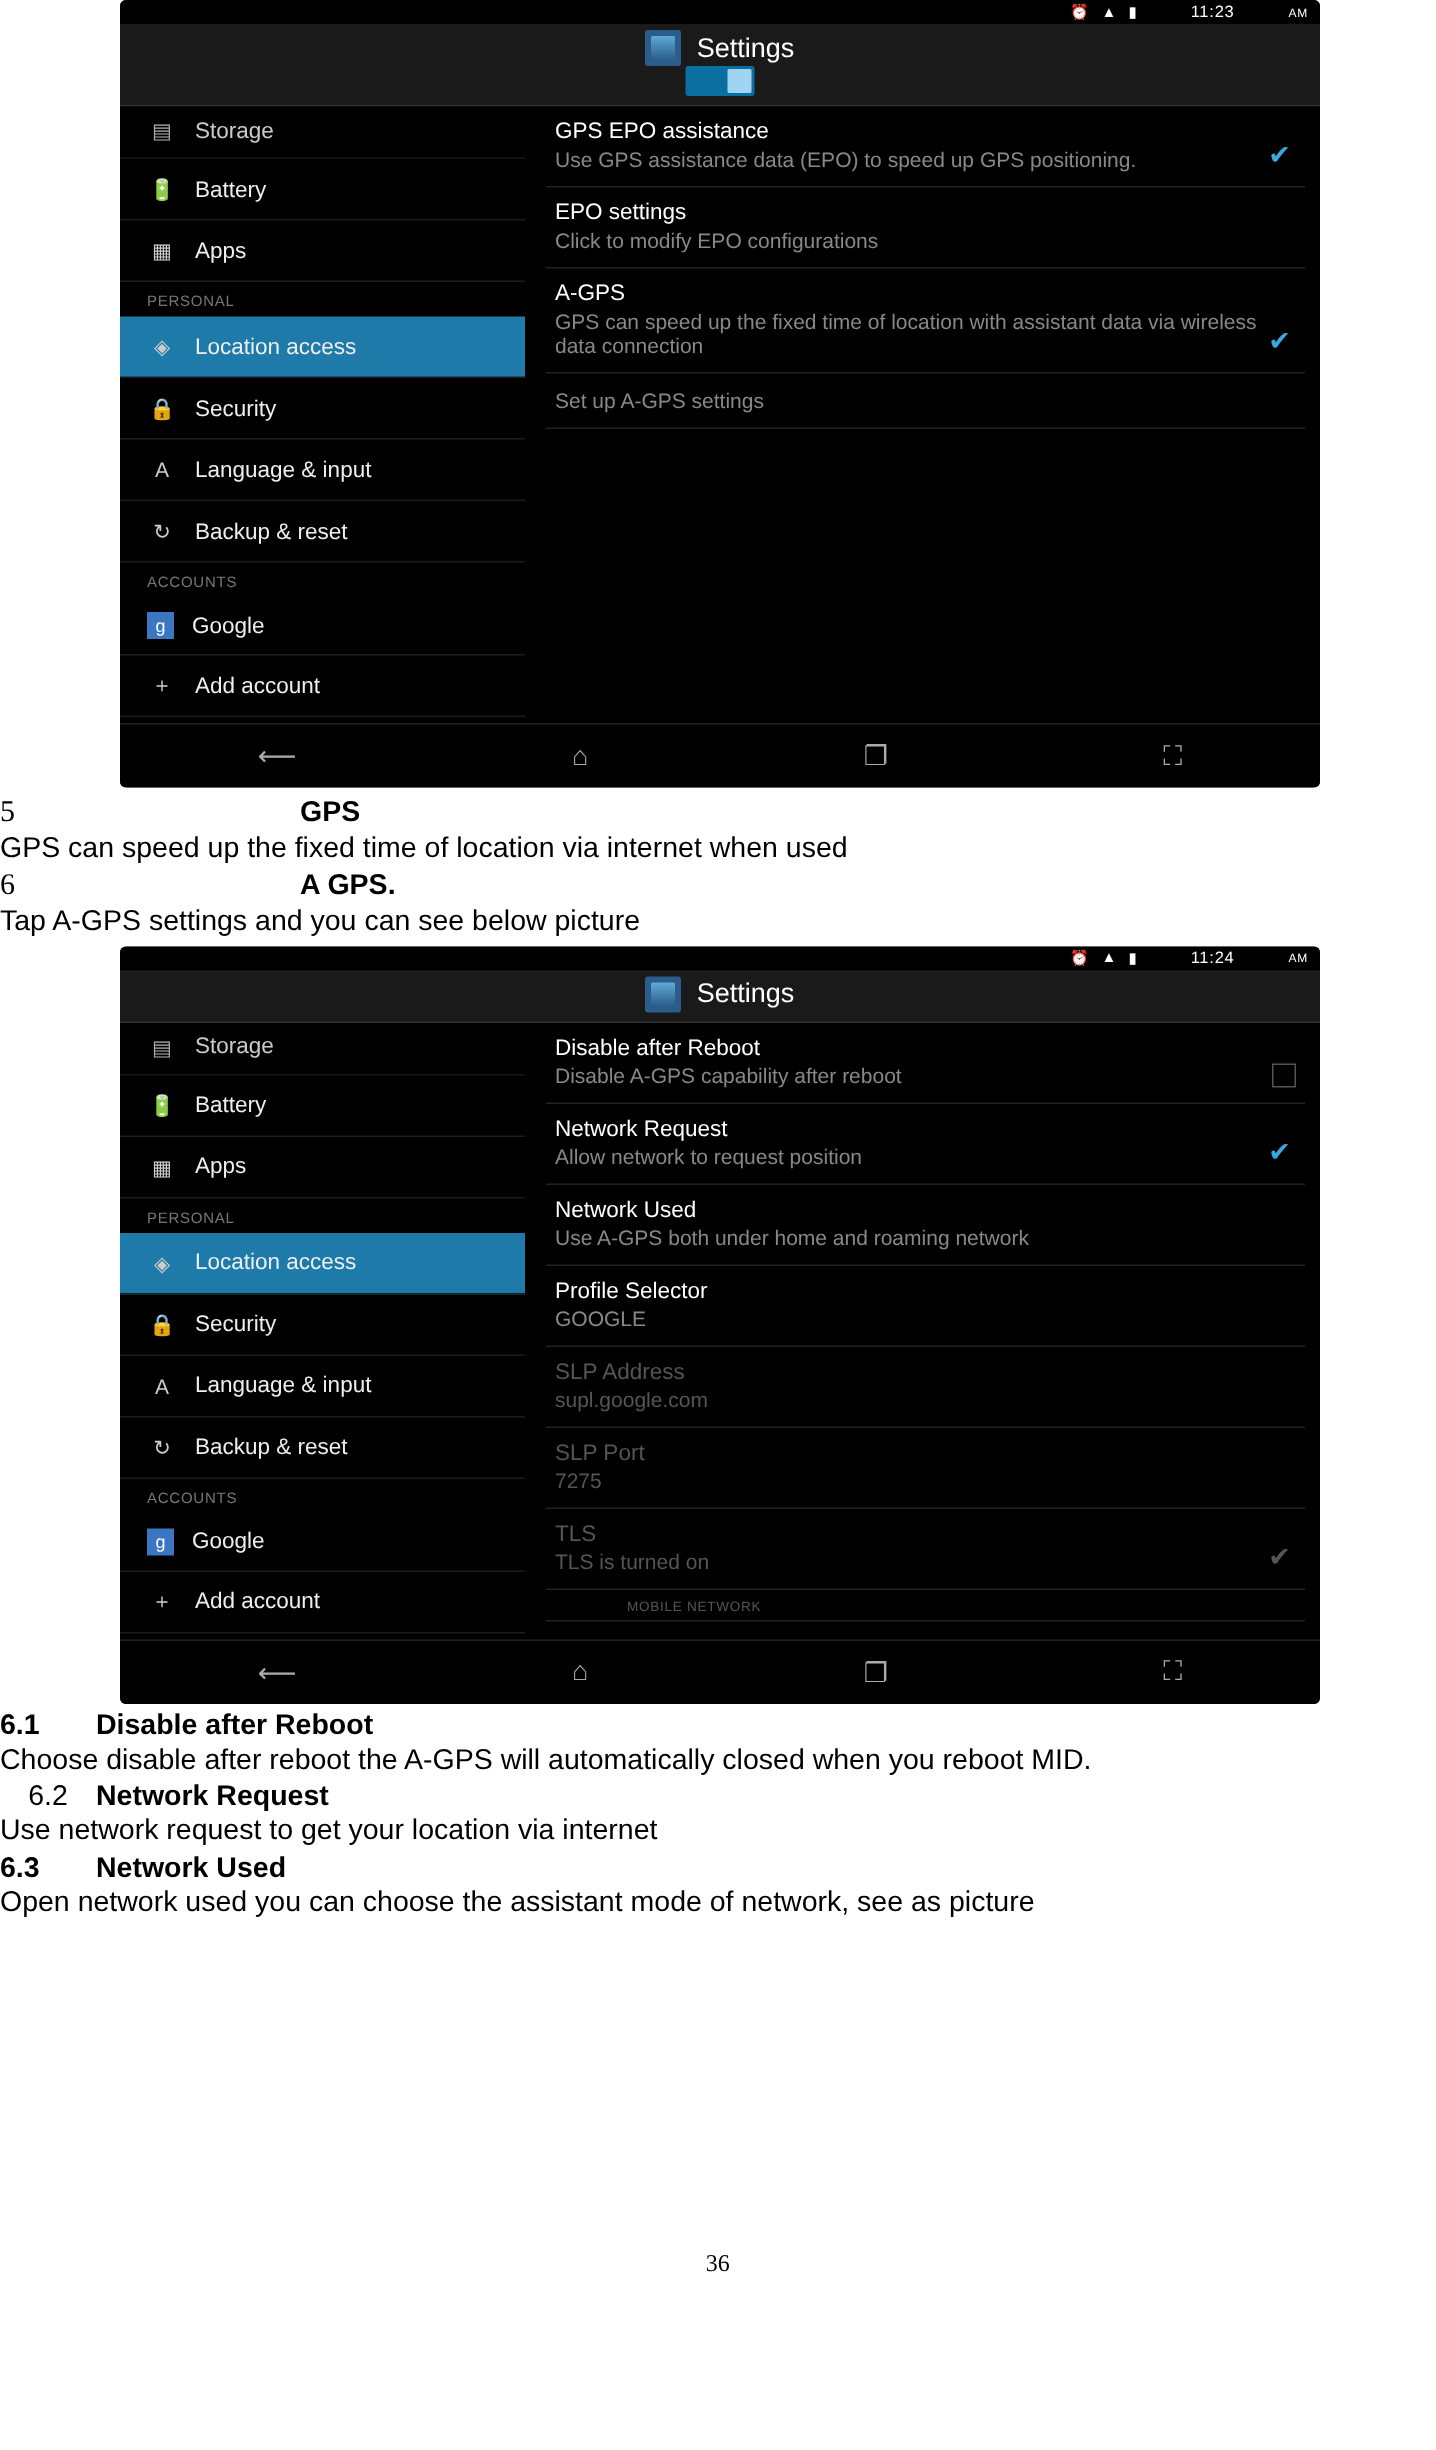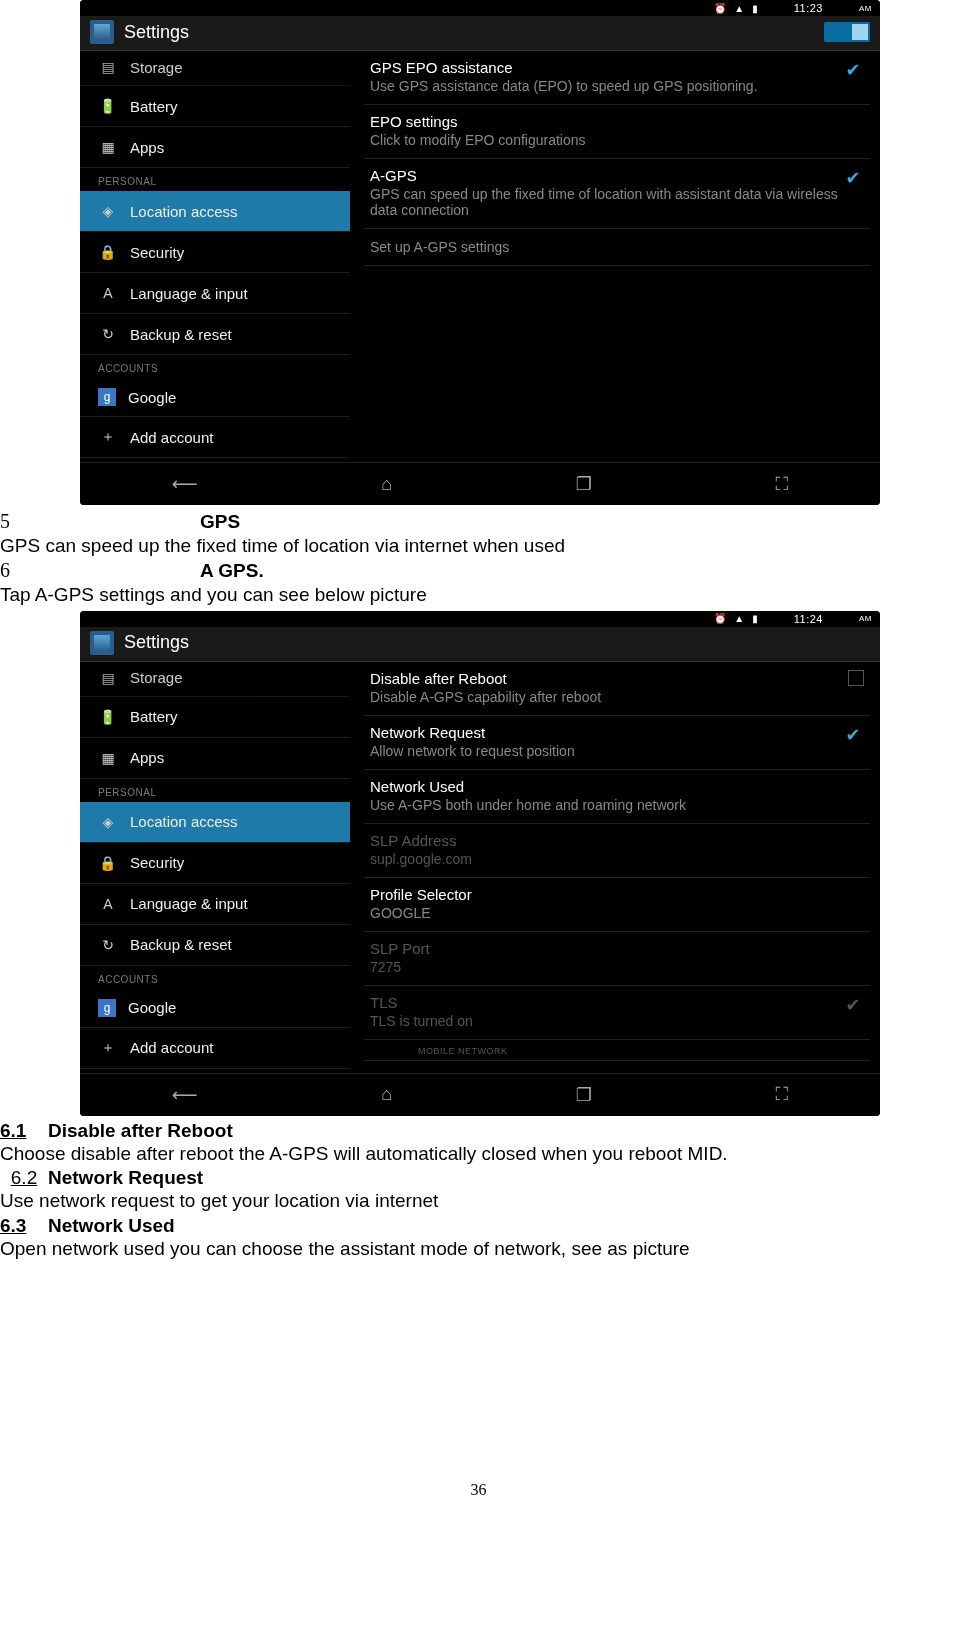--- a/index.html
+++ b/index.html
@@ -2,50 +2,50 @@
 <html><head>
 <meta charset="utf-8">
 <style>
   * { box-sizing: border-box; margin: 0; padding: 0; }
   body { width: 957px; background: #fff; font-family: Arial, sans-serif; font-size: 19px; color: #000; }
   .page { padding: 0 0 40px 0; }
   .screenshot { width: 800px; margin: 0 0 4px 80px; background: #111; color: #fff; border-radius: 4px; overflow: hidden; }
   .statusbar { display: flex; justify-content: flex-end; align-items: center; gap: 8px; padding: 2px 8px; font-size: 11px; background: #000; }
   .statusbar .t { letter-spacing: .5px; margin-left: 28px; }
   .sb-icon { font-size: 10px; }
-  .apphead { display: flex; align-items: center; justify-content: space-between; padding: 4px 10px 6px 10px; background: #1a1a1a; border-bottom: 1px solid #333; }
+  .apphead { display: flex; align-items: center; justify-content: space-between; padding: 4px 10px 6px 10px; background: #1a1a1a; border-bottom: 1px solid #333; flex-direction: column; }
   .apphead-left { display: flex; align-items: center; gap: 10px; }
   .sett-icon { width: 24px; height: 24px; background: #2a5d8a; border-radius: 2px; position: relative; }
   .sett-icon::before { content:""; position:absolute; inset:4px; background:linear-gradient(#5fa9d6,#2a5d8a); border-radius:1px;}
   .app-title { font-size: 18px; }
   .toggle { width: 46px; height: 20px; background: #0a6ea0; border-radius: 2px; position: relative; }
   .toggle::after { content:""; position:absolute; right:2px; top:2px; width:16px; height:16px; background:#9fd5f0; border-radius:1px;}
   .screen-body { display: flex; background: #000; }
   .sidebar { width: 270px; padding: 4px 0; }
   .sb-hdr { font-size: 10px; color: #777; padding: 8px 18px 4px 18px; letter-spacing: .5px; }
   .sb-item { display: flex; align-items: center; gap: 12px; padding: 10px 18px; font-size: 15px; color: #eee; border-bottom: 1px solid #1c1c1c; }
   .sb-item.partial { padding-top:2px; padding-bottom:8px; border-top:none; opacity:.85;}
   .sb-item.active { background: #1e7aa8; }
   .sb-ico { width: 20px; height: 20px; display:flex; align-items:center; justify-content:center; font-size:14px; color:#ccc;}
   .content { flex: 1; padding: 0 10px 0 14px; }
-  .row { padding: 8px 6px 10px 6px; border-bottom: 1px solid #222; display:flex; align-items:flex-start; }
+  .row { padding: 8px 6px 10px 6px; border-bottom: 1px solid #222; display:flex; align-items:flex-end; }
   .row .txt { flex:1; }
   .row-title { font-size: 15px; color: #fff; }
   .row-sub { font-size: 14px; color: #888; margin-top: 2px; }
   .row.disabled .row-title, .row.disabled .row-sub { color:#555; }
   .chk { width: 22px; height: 22px; color:#3aa8df; font-size:18px; display:flex; align-items:center; justify-content:center;}
   .chk.off { color:#555; }
   .chk.box { border:1px solid #555; width:16px;height:16px; }
   .navbar { display:flex; justify-content:space-around; align-items:center; padding:10px 0; background:#000; border-top:1px solid #222;}
   .nav-btn { color:#aaa; font-size:18px; }
   .doc-line { padding: 0 4px 0 0; font-size: 19px; line-height: 1.25; }
   .doc-num { display:inline-block; width:200px; font-family: "Times New Roman", serif; font-size:20px; }
   .doc-hdr { font-weight: bold; }
   .sect { margin-top: 2px; }
-  .sect .n { font-weight:bold; display:inline-block; width:48px;text-decoration:underline;}
+  .sect .n { font-weight:bold; display:inline-block; width:64px;}
   .sect .t { font-weight:bold; }
   .pgnum { text-align:center; font-size:16px; margin-top:220px; font-family:"Times New Roman",serif;}
 </style>
 </head>
 <body>
 
 <div class="page">
 
   <div class="screenshot">
     <div class="statusbar">
@@ -214,30 +214,30 @@
               <div class="row-sub">Allow network to request position</div>
             </div>
           <div class="chk">✔</div>
         </div>
         <div class="row">
           <div class="txt">
               <div class="row-title">Network Used</div>
               <div class="row-sub">Use A-GPS both under home and roaming network</div>
             </div>
         </div>
+        <div class="row">
+          <div class="txt">
+              <div class="row-title">Profile Selector</div>
+              <div class="row-sub">GOOGLE</div>
+            </div>
+        </div>
         <div class="row disabled">
           <div class="txt">
               <div class="row-title">SLP Address</div>
               <div class="row-sub">supl.google.com</div>
-            </div>
-        </div>
-        <div class="row">
-          <div class="txt">
-              <div class="row-title">Profile Selector</div>
-              <div class="row-sub">GOOGLE</div>
             </div>
         </div>
         <div class="row disabled">
           <div class="txt">
               <div class="row-title">SLP Port</div>
               <div class="row-sub">7275</div>
             </div>
         </div>
         <div class="row disabled">
           <div class="txt">

